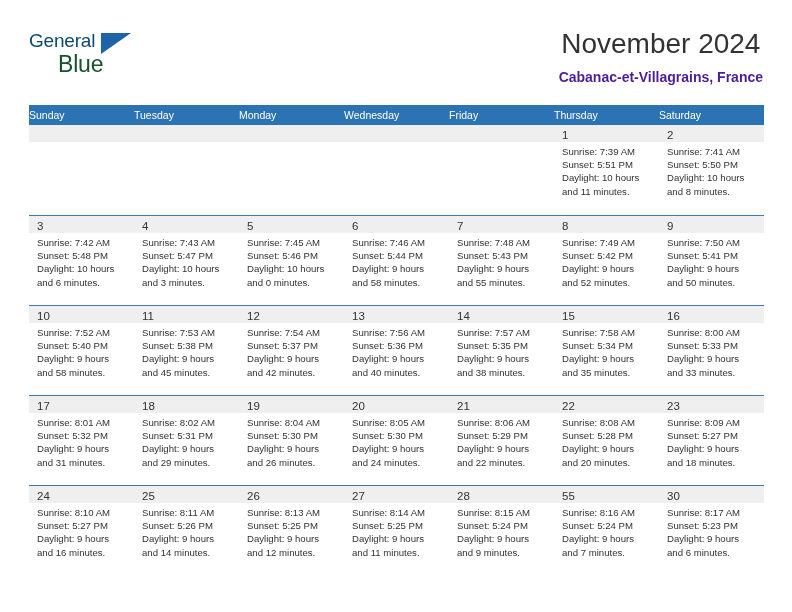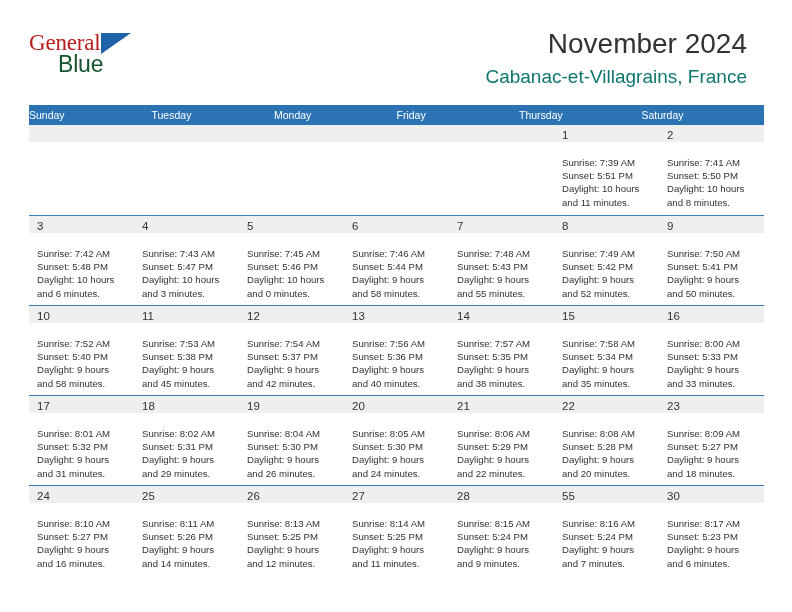--- a/index.html
+++ b/index.html
@@ -29,24 +29,24 @@
     position: absolute;
     left: 0;
     top: 0;
     width: 200px;
     height: 56px;
   }
   .logo-general {
     position: absolute;
     left: 0;
     top: 0;
-    font-size: 23px;
+    font-size: 19px;
     letter-spacing: -0.2px;
-    color: #b91c1c;
-    font-family: Liberation Serif, serif;
+    color: #0c4a6e;
+    font-family: Liberation Sans, sans-serif;
   }
   .logo-blue {
     position: absolute;
     left: 29px;
     top: 21px;
     font-size: 23px;
     letter-spacing: -0.2px;
     color: #14532d;
     font-family: "Liberation Sans", sans-serif;
   }
@@ -55,35 +55,35 @@
     left: 72px;
     top: 3px;
     width: 0;
     height: 0;
     border-left: 30px solid #1e62a8;
     border-bottom: 21px solid transparent;
   }
 
   .title-block {
     position: absolute;
-    right: 16px;
+    right: 0;
     top: -4px;
-    text-align: right;
+    text-align: center;
   }
   .cal-title {
     font-size: 28px;
     font-weight: normal;
     color: #333333;
     line-height: 36px;
     white-space: nowrap;
   }
   .cal-subtitle {
-    font-size: 19px;
-    font-weight: normal;
-    color: #0f766e;
+    font-size: 14px;
+    font-weight: bold;
+    color: #4c1d95;
     line-height: 22px;
     margin-top: 4px;
     white-space: nowrap;
   }
 
   
   .calendar {
     position: absolute;
     left: 29px;
     top: 105px;
@@ -119,21 +119,21 @@
     height: 17px;
     background: #efefef;
     padding-left: 8px;
   }
   .cal-cell .daynum {
     font-size: 11.5px;
     color: #333333;
     line-height: 17px;
   }
   .cal-cell .details {
-    padding: 14px 6px 0 8px;
+    padding: 3px 6px 0 8px;
   }
   .cal-cell .details .line {
     font-size: 9.6px;
     line-height: 13.2px;
     color: #333333;
     white-space: nowrap;
   }
   .cal-cell.empty .daynum-band { background: #efefef; }
 </style>
 </head>
@@ -154,20 +154,21 @@
       <div class="cal-subtitle">Cabanac-et-Villagrains, France</div>
     </div>
 
   </div>
 
   <div class="calendar">
     <div class="cal-head" id="weekday-head">
         <div class="hcell">Sunday</div>
         <div class="hcell">Tuesday</div>
         <div class="hcell">Monday</div>
+        <div class="hcell">Wednesday</div>
         <div class="hcell">Friday</div>
         <div class="hcell">Thursday</div>
         <div class="hcell">Saturday</div>
       </div>
     <div id="weeks-container">
         <div class="cal-row first-row">
           <div class="cal-cell empty">
             <div class="daynum-band"><span class="daynum"></span></div>
             <div class="details"></div>
           </div>

